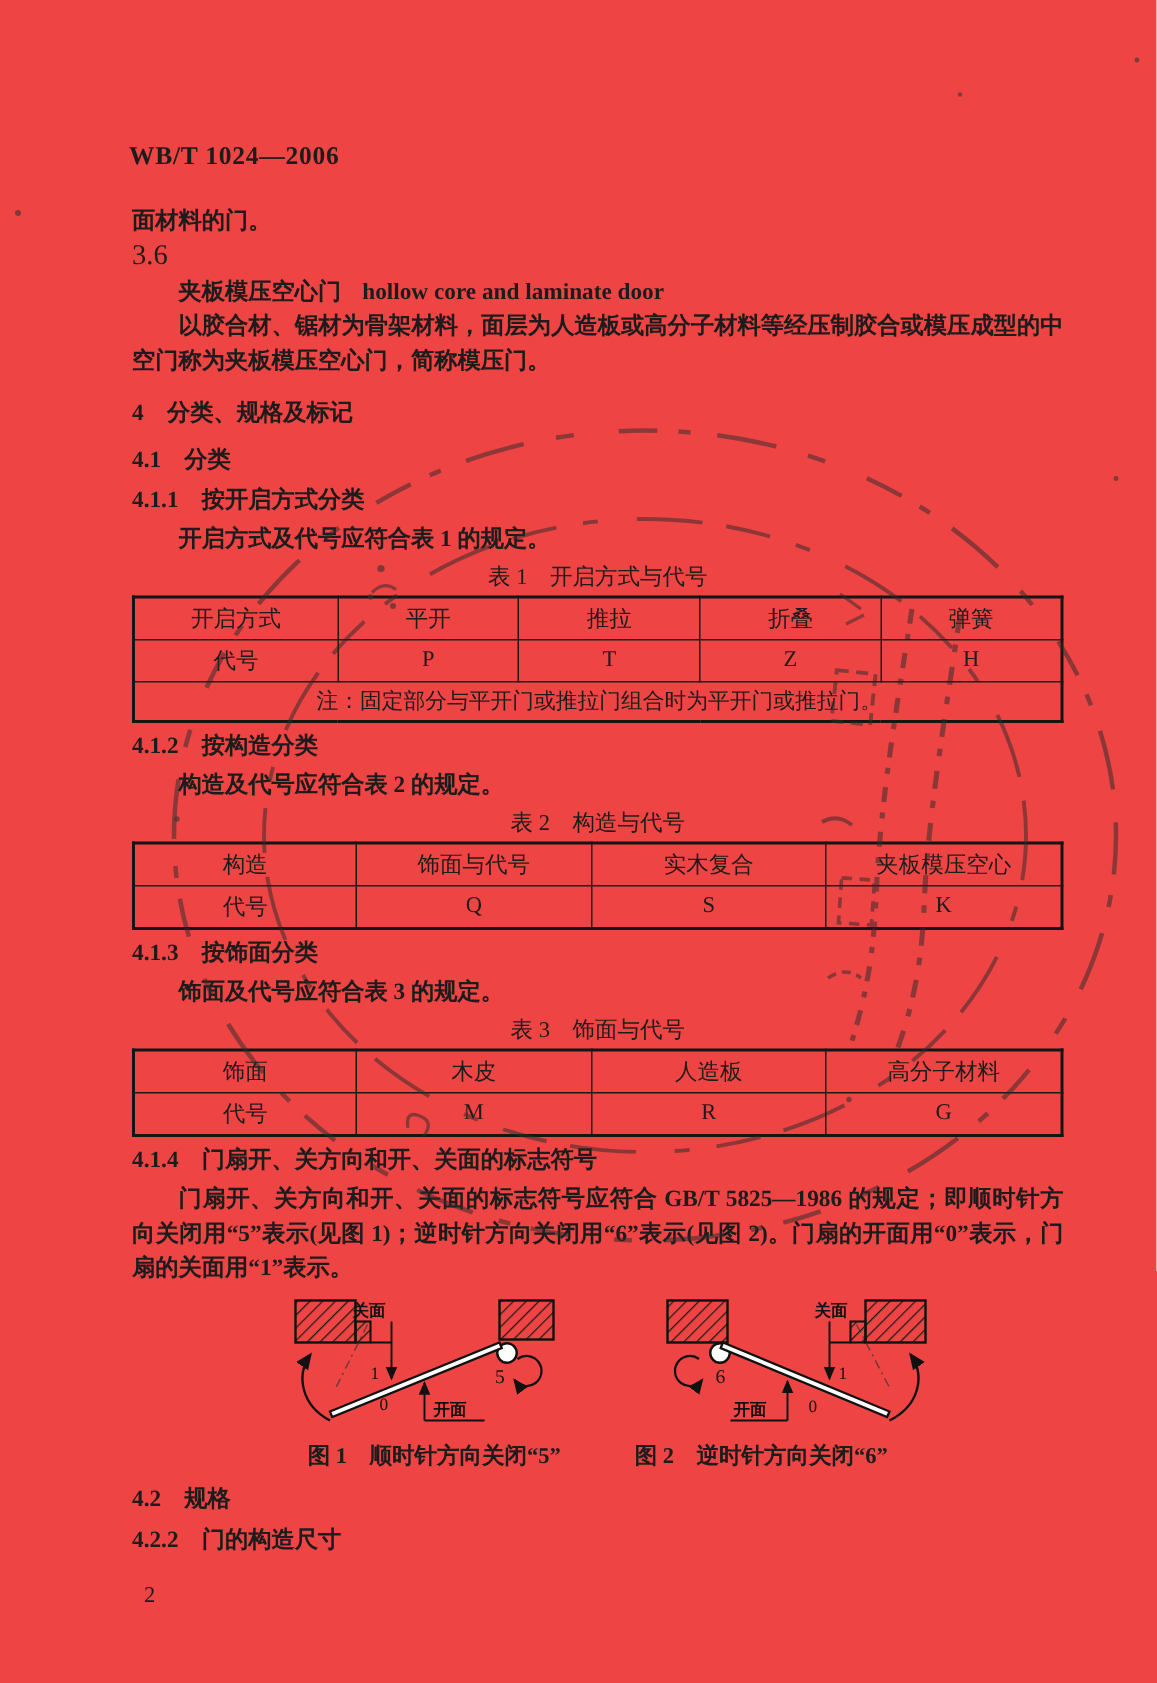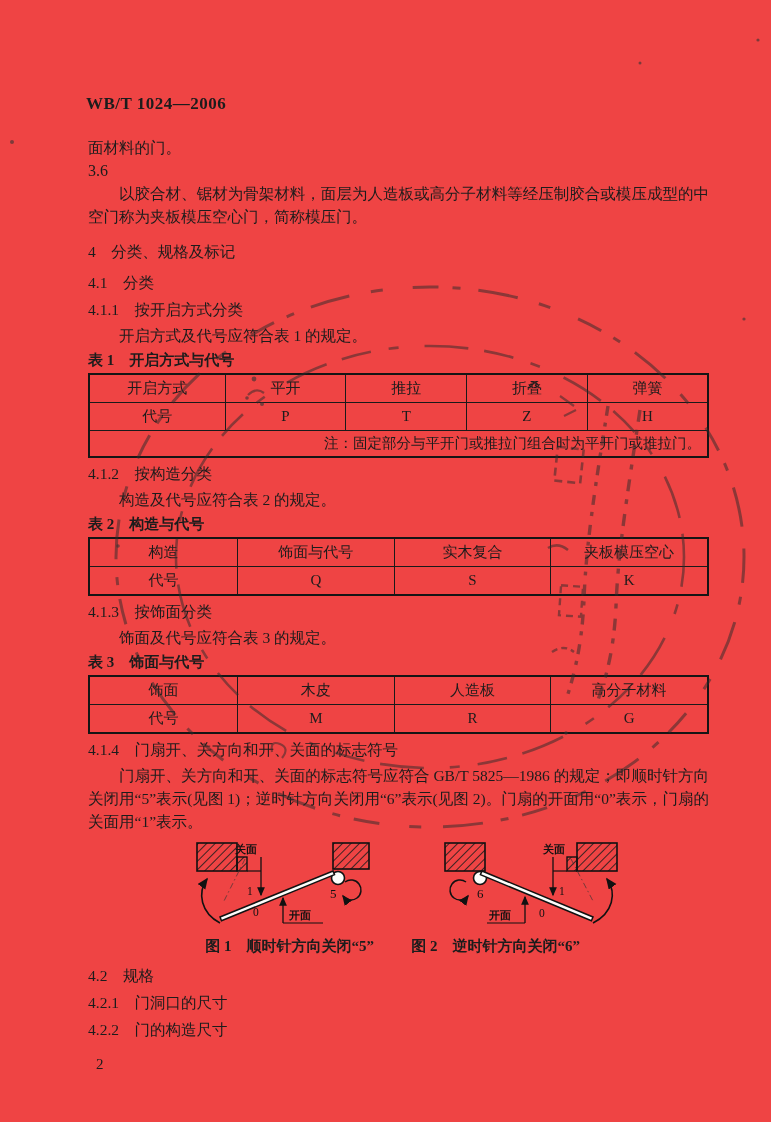--- a/index.html
+++ b/index.html
@@ -3,56 +3,57 @@
 <meta charset="utf-8">
 <style>
   html,body{margin:0;padding:0;background:#ffffff;}
   .page{
     position:relative;width:771px;height:1122px;margin:0 auto;
     background:#ef4444;overflow:hidden;color:#1c1c1c;
     font-family:"Liberation Serif","DejaVu Serif",serif;
   }
   .content{position:absolute;left:88px;top:94px;width:621px;z-index:1;}
   .doc-header{font-weight:bold;font-size:17px;letter-spacing:.5px;margin:0 0 22px -2px;}
-  p{margin:0;font-size:15.5px;line-height:23px;text-align:justify;}
+  p{margin:0;font-size:15.5px;line-height:23px;text-align:justify;font-weight:bold;}
   .indent{text-indent:2em;}
-  .clause-num{font-size:16px;line-height:22px;margin-top:1px;}
+  .clause-num{font-size:19px;line-height:22px;margin-top:1px;}
   .term-line{margin:1px 0 0 0;text-indent:2em;font-weight:bold;font-size:15.5px;line-height:23px;}
   .term-en{margin-left:14px;font-family:"Liberation Serif","DejaVu Serif",serif;}
-  h2,h3{font-size:15.5px;line-height:22px;margin:0;font-weight:normal;}
+  h2,h3{font-size:15.5px;line-height:22px;margin:0;font-weight:bold;}
   .h-l1{margin:13px 0 9px 0;}
   .h-l2{margin:9px 0 3px 0;}
   .h-l3{margin:5px 0 3px 0;}
-  .tbl-title{text-align:left;font-weight:bold;font-size:15px;margin:4px 0 3px 0;}
+  .tbl-title{text-align:center;font-weight:normal;font-size:15px;margin:4px 0 3px 0;}
   table{width:100%;border-collapse:collapse;table-layout:fixed;margin:2px 0 5px 0;
         border:2.4px solid #151515;}
   td{border:1.5px solid #1a1a1a;text-align:center;font-size:15px;height:27px;padding:0 18px;}
-  td.note-cell{text-align:right;font-size:14.5px;height:23px;padding:1px 6px 1px 8px;}
+  td.note-cell{text-align:center;font-size:14.5px;height:23px;padding:1px 6px 1px 8px;}
   .fig-wrap{width:424px;margin:4px auto 0 auto;}
   .fig-row{display:flex;gap:28px;}
-  .cap-row{display:flex;margin-top:4px;}
+  .cap-row{display:flex;gap:12px;margin-top:4px;}
   .cap{width:206px;text-align:center;font-weight:bold;font-size:15px;}
   .fig svg{display:block;}
   .fig-label{font-size:11px;font-weight:bold;fill:#111;
              font-family:"Liberation Serif","DejaVu Serif",serif;}
   .fig-num{font-size:11.5px;fill:#111;font-family:"Liberation Serif","DejaVu Serif",serif;}
   .page-num{position:absolute;left:96px;top:1056px;font-size:15px;z-index:1;}
   .watermark{position:absolute;left:0;top:0;z-index:2;pointer-events:none;}
 </style>
 </head>
 <body>
 
 <div class="page">
 
   <div class="content">
 
     <div class="doc-header">WB/T 1024—2006</div>
 
     <p>面材料的门。</p>
     <div class="clause-num">3.6</div>
+    <p class="term-line"><span>夹板模压空心门</span><span class="term-en">hollow core and laminate door</span></p>
     <p class="indent">以胶合材、锯材为骨架材料，面层为人造板或高分子材料等经压制胶合或模压成型的中空门称为夹板模压空心门，简称模压门。</p>
 
     <h2 class="h-l1">4　分类、规格及标记</h2>
     <h3 class="h-l2">4.1　分类</h3>
     <h3 class="h-l3">4.1.1　按开启方式分类</h3>
     <p class="indent">开启方式及代号应符合表 1 的规定。</p>
 
     <div class="tbl-title">表 1　开启方式与代号</div>
     <table>
       <colgroup>
@@ -226,21 +227,20 @@
         </div>
       </div>
 
       <div class="cap-row">
         <div class="cap">图 1　顺时针方向关闭“5”</div>
         <div class="cap">图 2　逆时针方向关闭“6”</div>
       </div>
     </div>
 
     <h3 class="h-l2">4.2　规格</h3>
-    <h3 class="h-l3">4.2.1　门洞口的尺寸</h3>
     <h3 class="h-l3">4.2.2　门的构造尺寸</h3>
 
   </div>
 
   <svg class="watermark" width="771" height="1122" viewBox="0 0 771 1122">
     <g stroke="#2b2b2b" fill="none" opacity="0.5">
       <ellipse cx="430" cy="557" rx="314" ry="270" stroke-width="3" stroke-dasharray="26 14 8 18 40 22 12 30"></ellipse>
       <ellipse cx="430" cy="557" rx="254" ry="211" stroke-width="2.6" stroke-dasharray="30 18 10 26 44 16"></ellipse>
       <path d="M608,406 C598,470 586,540 584,600 C582,645 574,676 566,700" stroke-width="3.4" stroke-dasharray="10 7 4 9"></path>
       <path d="M640,410 C630,478 618,548 616,606 C614,650 606,678 598,700" stroke-width="3.4" stroke-dasharray="12 8 5 10"></path>

